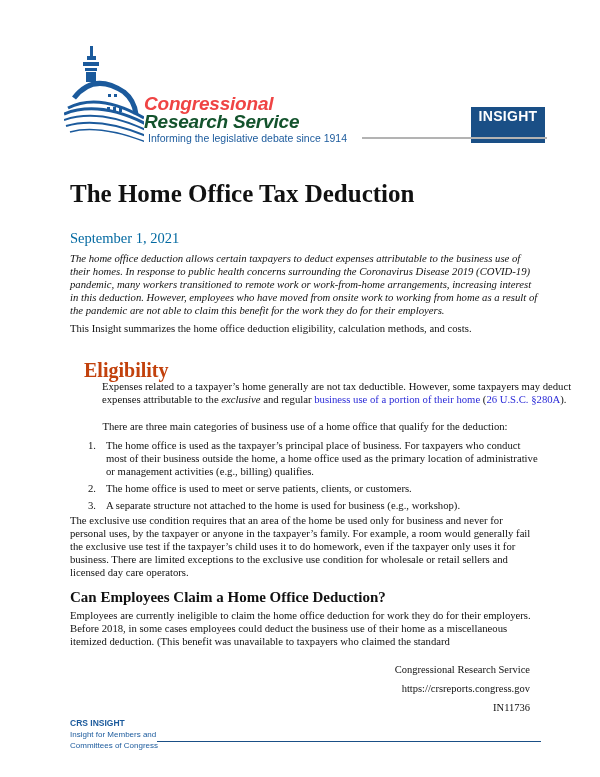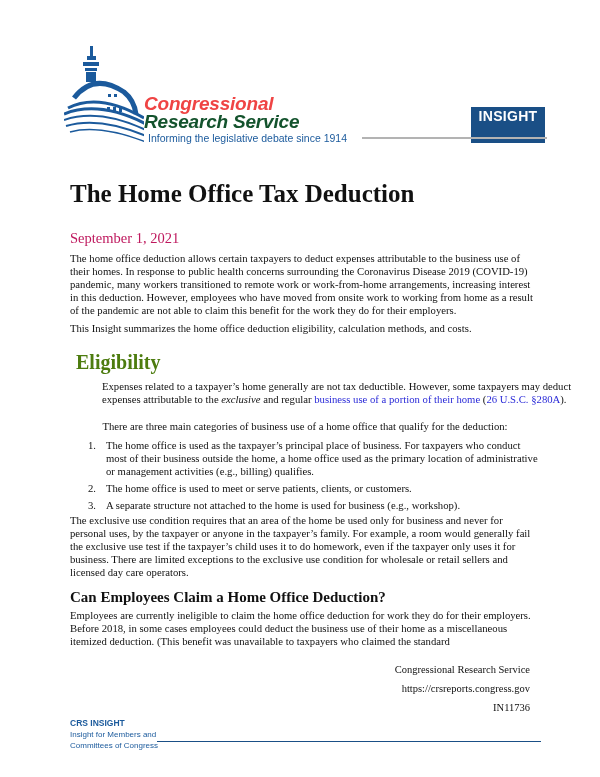--- a/index.html
+++ b/index.html
@@ -5,25 +5,25 @@
   html, body { margin: 0; padding: 0; background: #ffffff; }
   body { width: 600px; height: 777px; position: relative; overflow: hidden; font-family: "Liberation Serif", serif; color: #111; }
   .logo { position: absolute; left: 64px; top: 42px; width: 300px; height: 110px; }
   .logo svg { position: absolute; left: 0; top: 0; }
   .brand1 { position: absolute; left: 80px; top: 52px; font-family: "Liberation Sans", sans-serif; font-weight: bold; font-style: italic; font-size: 19px; color: #ef4444; line-height: 19px; letter-spacing: -0.2px; }
   .brand2 { position: absolute; left: 80px; top: 70px; font-family: "Liberation Sans", sans-serif; font-weight: bold; font-style: italic; font-size: 19px; color: #14532d; line-height: 19px; letter-spacing: -0.2px; }
   .tagline { position: absolute; left: 84px; top: 90px; font-family: "Liberation Sans", sans-serif; font-size: 10.5px; color: #1b5a9c; white-space: nowrap; }
   .insight-badge { position: absolute; left: 471px; top: 107px; width: 74px; height: 36px; background: #1a4f86; color: #fff; font-family: "Liberation Sans", sans-serif; font-weight: bold; font-size: 14px; line-height: 18px; text-align: center; letter-spacing: 0.3px; }
   .header-rule { position: absolute; left: 362px; top: 137px; width: 185px; height: 2px; background: #b3b3b3; }
   .title { position: absolute; left: 70px; top: 180px; margin: 0; font-family: "Liberation Serif", serif; font-weight: bold; font-size: 25px; color: #111; white-space: nowrap; }
-  .date { position: absolute; left: 70px; top: 230px; font-size: 14.5px; color: #be185d; }
+  .date { position: absolute; left: 70px; top: 230px; font-size: 14.5px; color: #0369a1; }
   .body { position: absolute; left: 70px; width: 470px; font-size: 10.7px; line-height: 13px; color: #111; margin: 0; }
-  .p1 { top: 252px; }
+  .p1 { top: 252px; font-style: italic; }
   .p2 { top: 322px; }
-  .h-elig { position: absolute; left: 70px; top: 345px; margin: 6px; font-weight: bold; font-size: 20px; color: #4d7c0f; }
+  .h-elig { position: absolute; left: 70px; top: 345px; margin: 14px; font-weight: bold; font-size: 20px; color: #c2410c; }
   .p3 { top: 380px; margin-left: 32px; }
   .p4 { top: 420px; text-align: center; }
   .list { position: absolute; left: 70px; top: 439px; width: 470px; margin: 0; padding: 0; list-style: none; font-size: 10.7px; line-height: 13px; }
   .list li { position: relative; padding-left: 36px; margin-bottom: 4px; }
   .list .num { position: absolute; left: 18px; top: 0; }
   .p5 { top: 514px; }
   .h-emp { position: absolute; left: 70px; top: 589px; margin: 0; font-weight: bold; font-size: 15px; color: #111; }
   .p6 { top: 609px; }
   .link { color: #2a2ad8; text-decoration: none; }
   .footer-right { position: absolute; right: 70px; top: 660px; text-align: right; font-size: 10.5px; line-height: 19px; color: #111; }

